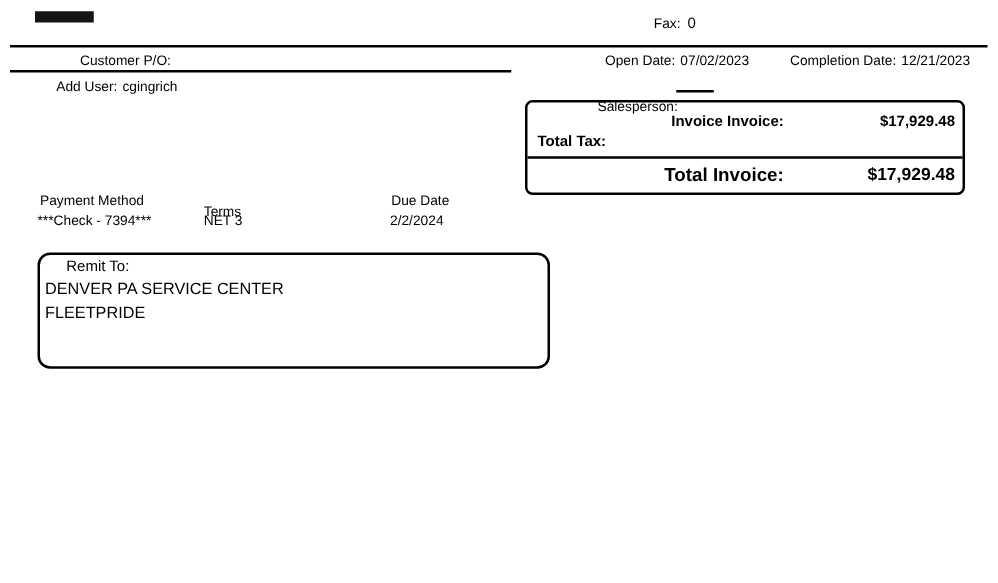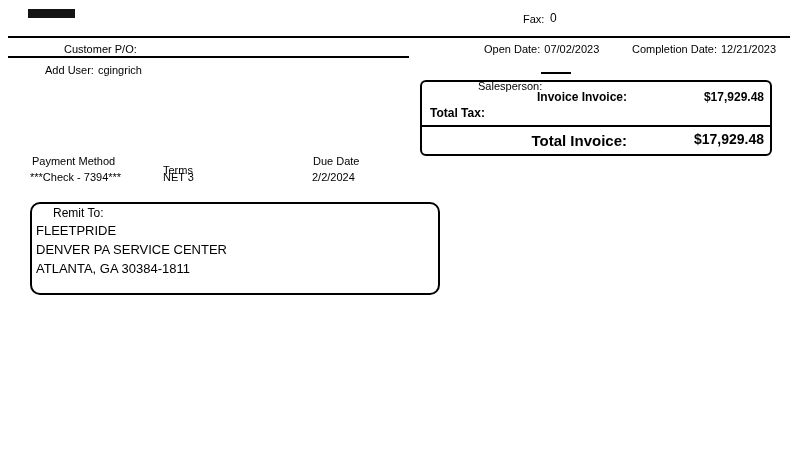--- a/index.html
+++ b/index.html
@@ -122,18 +122,17 @@
   <span class="abs t11 pay-hdr pay-hdr-due">Due Date</span>
 
   <span class="abs t11 pay-val-method">***Check - 7394***</span>
   <span class="abs t11 pay-val-terms">NET 3</span>
   <span class="abs t11 pay-val-due">2/2/2024</span>
 
   <div class="abs remit-box"></div>
   <span class="abs t12 remit-label">Remit To:</span>
 
   <div class="abs remit-lines">
+    <div>DENVER PA SERVICE CENTER</div>
     <div>FLEETPRIDE</div>
-    <div>DENVER PA SERVICE CENTER</div>
-    <div>ATLANTA, GA  30384-1811</div>
   </div>
 
 </div>
 
 </body></html>

